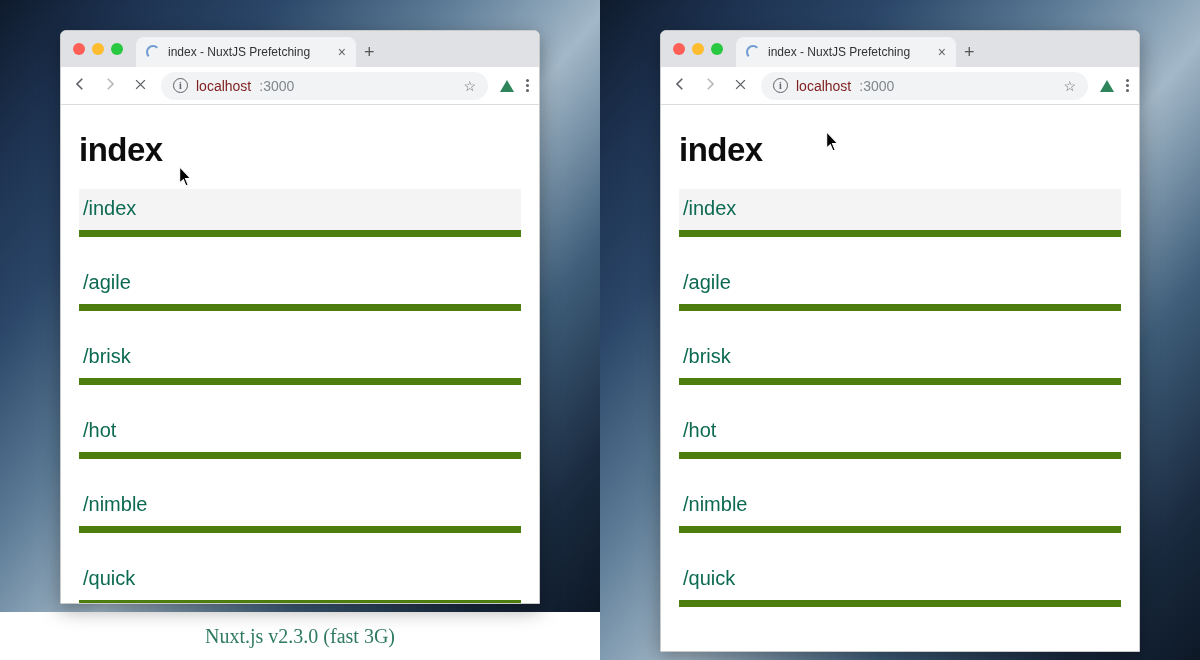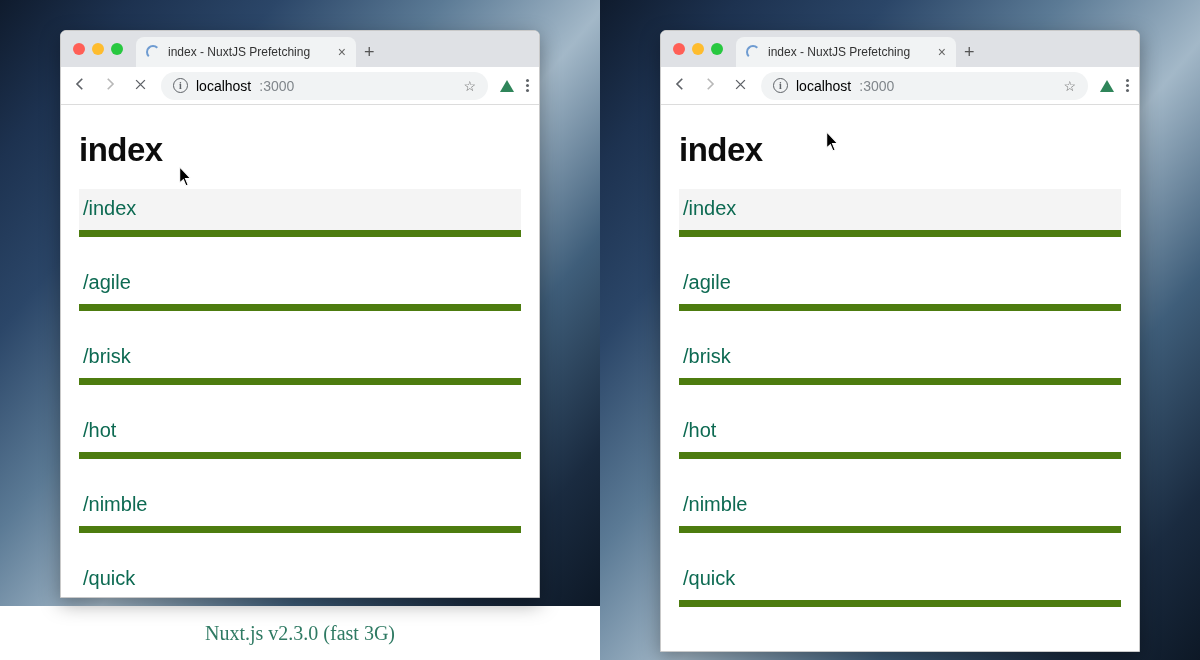--- a/index.html
+++ b/index.html
@@ -117,21 +117,21 @@
     }
     .omnibox .info-icon {
       width: 15px; height: 15px;
       border: 1.5px solid #5f6368;
       border-radius: 50%;
       color: #5f6368;
       display: flex; align-items: center; justify-content: center;
       font-size: 10px; font-weight: bold;
       font-family: Georgia, serif;
     }
-    .url-host { color: #000000; }
+    .url-host { color: #7f1d1d; }
     .url-port { color: #80868b; text-align: center; }
     .omnibox-spacer { flex: 1; }
     .star { color: #666; }
     .ext-icon {
       width: 0; height: 0;
       border-left: 7px solid transparent;
       border-right: 7px solid transparent;
       border-bottom: 12px solid #2f855a;
     }
     .kebab { display: flex; flex-direction: column; gap: 2px; }
@@ -159,21 +159,21 @@
     .link-item.active { background: #f4f4f4; }
     .cursor {
       position: absolute;
       width: 14px;
       height: 20px;
       pointer-events: none;
       z-index: 10;
     }
     .cursor svg { width: 100%; height: 100%; }
     .caption-bar {
-      height: 54px;
+      height: 48px;
       display: flex;
       align-items: center;
       justify-content: center;
       font-family: Georgia, 'Times New Roman', serif;
       font-size: 20px;
     }
     .caption-light { background: #ffffff; color: #2f7a63; }
     .caption-dark { background: #2f7a63; color: #ffffff; }
   </style>
 </head>

